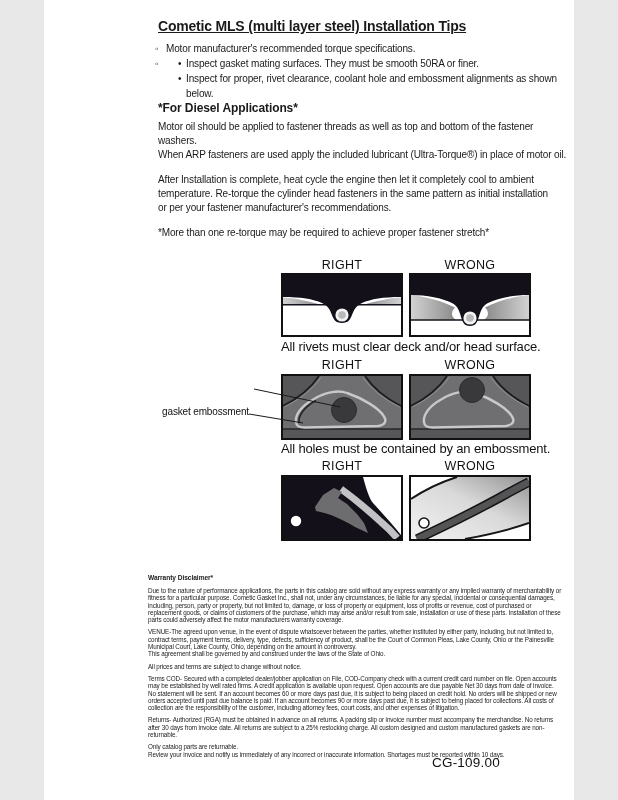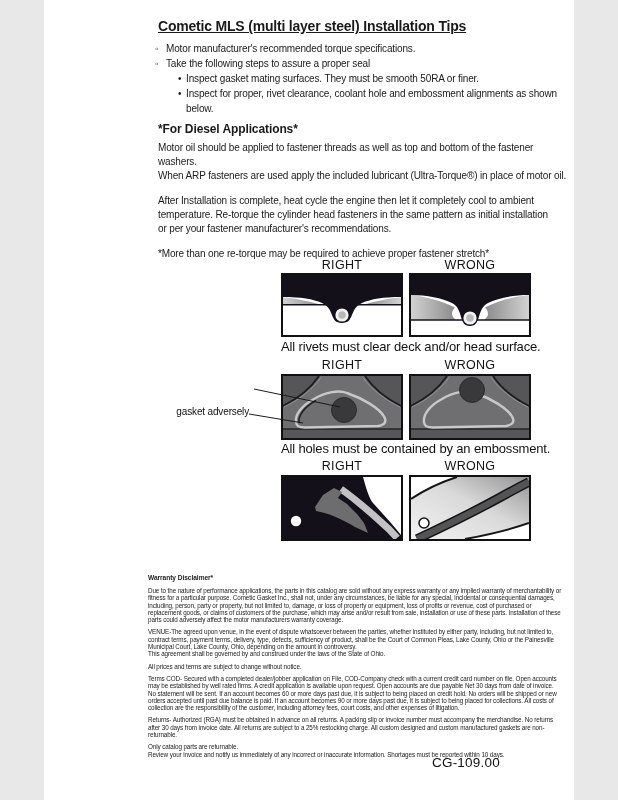--- a/index.html
+++ b/index.html
@@ -13,21 +13,21 @@
   .page-title {
     margin:0 0 7px 0; font-size:14px; font-weight:bold;
     text-decoration:underline; letter-spacing:-0.2px;
   }
   .bullet-list { list-style:none; margin:0; padding:0; font-size:10px; line-height:15px; letter-spacing:-0.15px; }
   .bullet-item { position:relative; padding-left:8px; }
   .bullet-item::before { content:"◦"; position:absolute; left:-3px; top:0; }
   .sub-list { list-style:none; margin:0; padding:0 0 0 12px; }
   .sub-item { position:relative; padding-left:8px; }
   .sub-item::before { content:"•"; position:absolute; left:0; top:0; }
-  .diesel-heading { margin:6px 0 5px 0; font-size:12px; font-weight:bold; letter-spacing:-0.1px; }
+  .diesel-heading { margin:0 0 5px 0; font-size:12px; font-weight:bold; letter-spacing:-0.1px; }
   .body-text {
     margin:0 0 11px 0; font-size:10px; line-height:14px;
     letter-spacing:-0.15px; white-space:pre-line;
   }
   
   .diagrams { position:absolute; left:0; top:228px; width:618px; height:330px;margin-top:28px; }
   .fig-label { position:absolute; width:122px; text-align:center; font-size:12.5px; letter-spacing:0.3px; color:#111; }
   .col-right { left:237px; } .col-wrong { left:365px; }
   .row1-label { top:2px; } .row2-label { top:102px; } .row3-label { top:203px; }
   .diagram-box { position:absolute; width:118px; border:2px solid #111; background:#fff; }
@@ -58,21 +58,20 @@
 
 <div class="page">
 
   <div class="content">
     <h1 class="page-title">Cometic MLS (multi layer steel) Installation Tips</h1>
     <ul class="bullet-list">
       <li class="bullet-item">
         <span>Motor manufacturer's recommended torque specifications.</span>
       </li>
       <li class="bullet-item">
-        <span>Take the following steps to assure a proper seal</span>
         <ul class="sub-list">
           <li class="sub-item">
             <span>Inspect gasket mating surfaces.  They must be smooth 50RA or finer.</span>
           </li>
           <li class="sub-item">
             <span>Inspect for proper, rivet clearance, coolant hole and embossment alignments as shown below.</span>
           </li>
         </ul>
       </li>
     </ul>
@@ -122,21 +121,21 @@
         <circle cx="59" cy="43" r="6.6" fill="#f2f2f2"></circle>
         <circle cx="59" cy="43" r="3.8" fill="#b9b9bb"></circle>
       </svg>
     </div>
 
     <div class="fig-caption cap1">All rivets must clear deck and/or head surface.</div>
 
     <div class="fig-label col-right row2-label">RIGHT</div>
     <div class="fig-label col-wrong row2-label">WRONG</div>
 
-    <div class="callout callout-embossment">gasket adversely</div>
+    <div class="callout callout-embossment">gasket embossment</div>
 
     <div class="diagram-box row2-box box-right">
       <svg width="118" height="62" viewBox="0 0 118 62">
         <rect x="0" y="0" width="118" height="62" fill="#6f6f71"></rect>
         <rect x="0" y="53" width="118" height="9" fill="#57575a"></rect>
         <line x1="0" y1="53" x2="118" y2="53" stroke="#26262a" stroke-width="1.4"></line>
         <path d="M0,0 H36 C28,12 14,23 0,30 Z" fill="#565658"></path>
         <path d="M118,0 H82 C90,12 104,23 118,30 Z" fill="#565658"></path>
         <path d="M36,0 C28,12 14,23 0,30" stroke="#1c1c20" stroke-width="1.8" fill="none"></path>
         <path d="M82,0 C90,12 104,23 118,30" stroke="#1c1c20" stroke-width="1.8" fill="none"></path>

